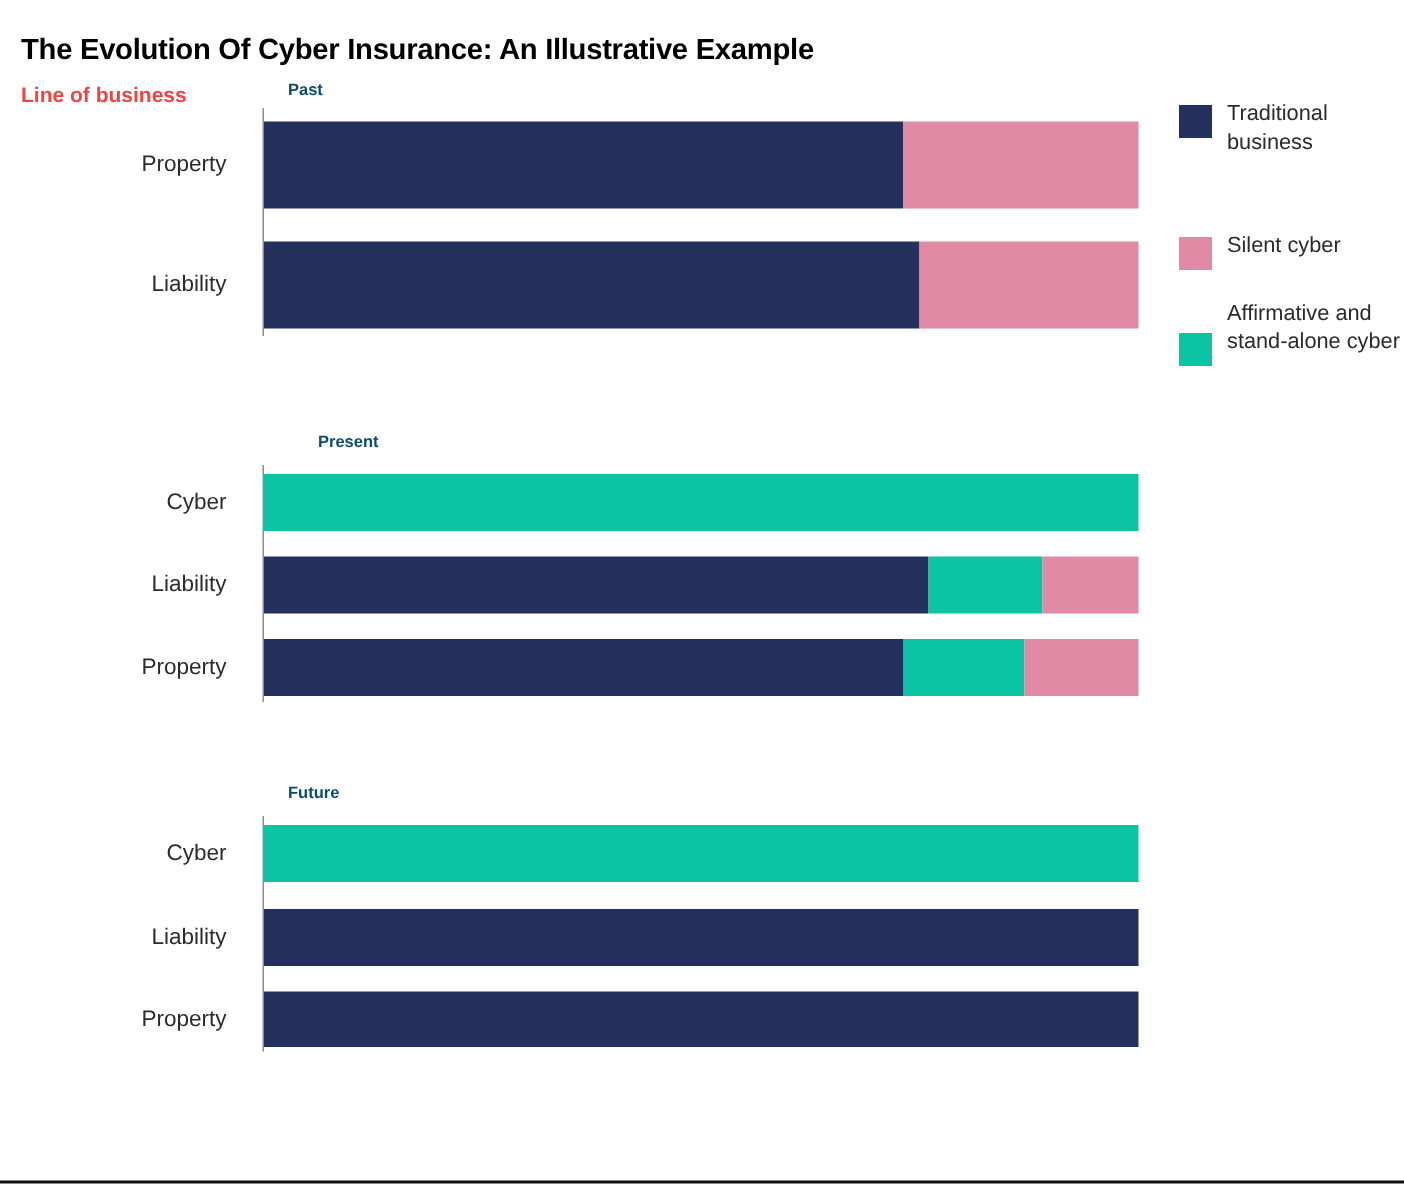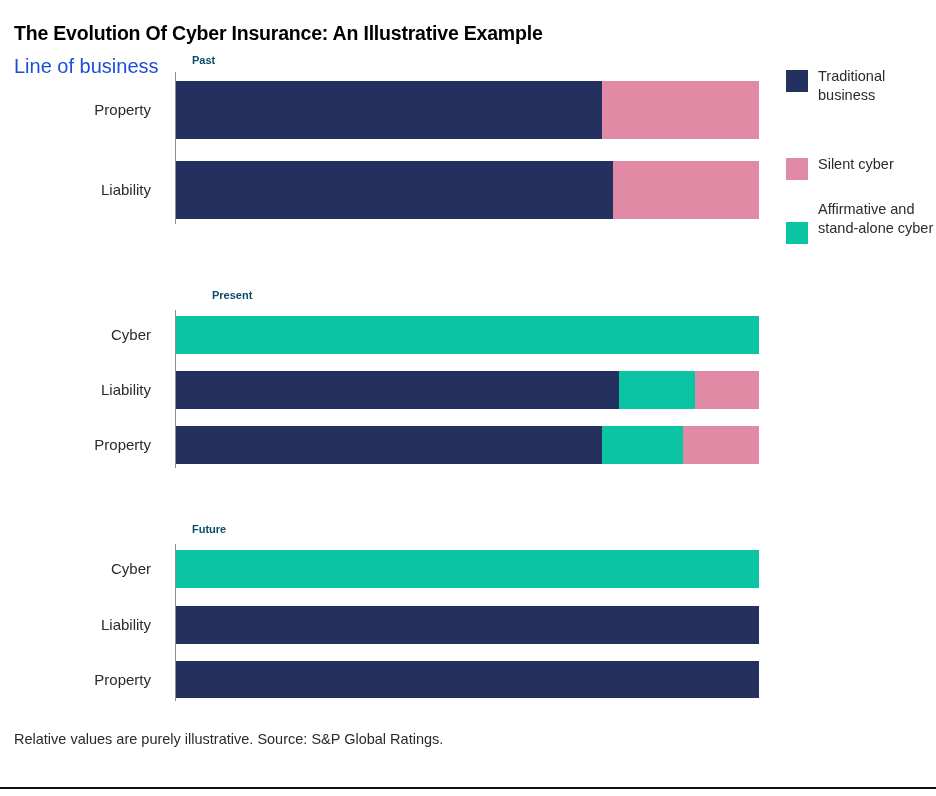--- a/index.html
+++ b/index.html
@@ -26,23 +26,23 @@
     letter-spacing: -0.2px;
     color: #000000;
     white-space: nowrap;
   }
 
   
   .axis-title {
     position: absolute;
     left: 14px;
     top: 55px;
-    font-size: 20px;
-    font-weight: normal;
-    color: #1d4ed8;
+    font-size: 14px;
+    font-weight: bold;
+    color: #ef4444;
     white-space: nowrap;
   }
 
   
   .plot {
     position: absolute;
     left: 0;
     top: 0;
     width: 790px;
     height: 720px;
@@ -221,16 +221,15 @@
       <span class="legend-swatch" style="background: rgb(224, 138, 165);"></span>
       <span class="legend-label" style="top: -3px;">Silent cyber</span>
     </div>
     <div class="legend-item" style="top: 152px;">
       <span class="legend-swatch" style="background: rgb(11, 196, 163);"></span>
       <span class="legend-label" style="top: -22px;">Affirmative and stand-alone cyber</span>
     </div>
   </div>
 
 <div class="footer">
-  <span class="footer-line">Relative values are purely illustrative. Source: S&amp;P Global Ratings.</span>
 </div>
 
 <div class="bottom-rule"></div>
 
 </body></html>

